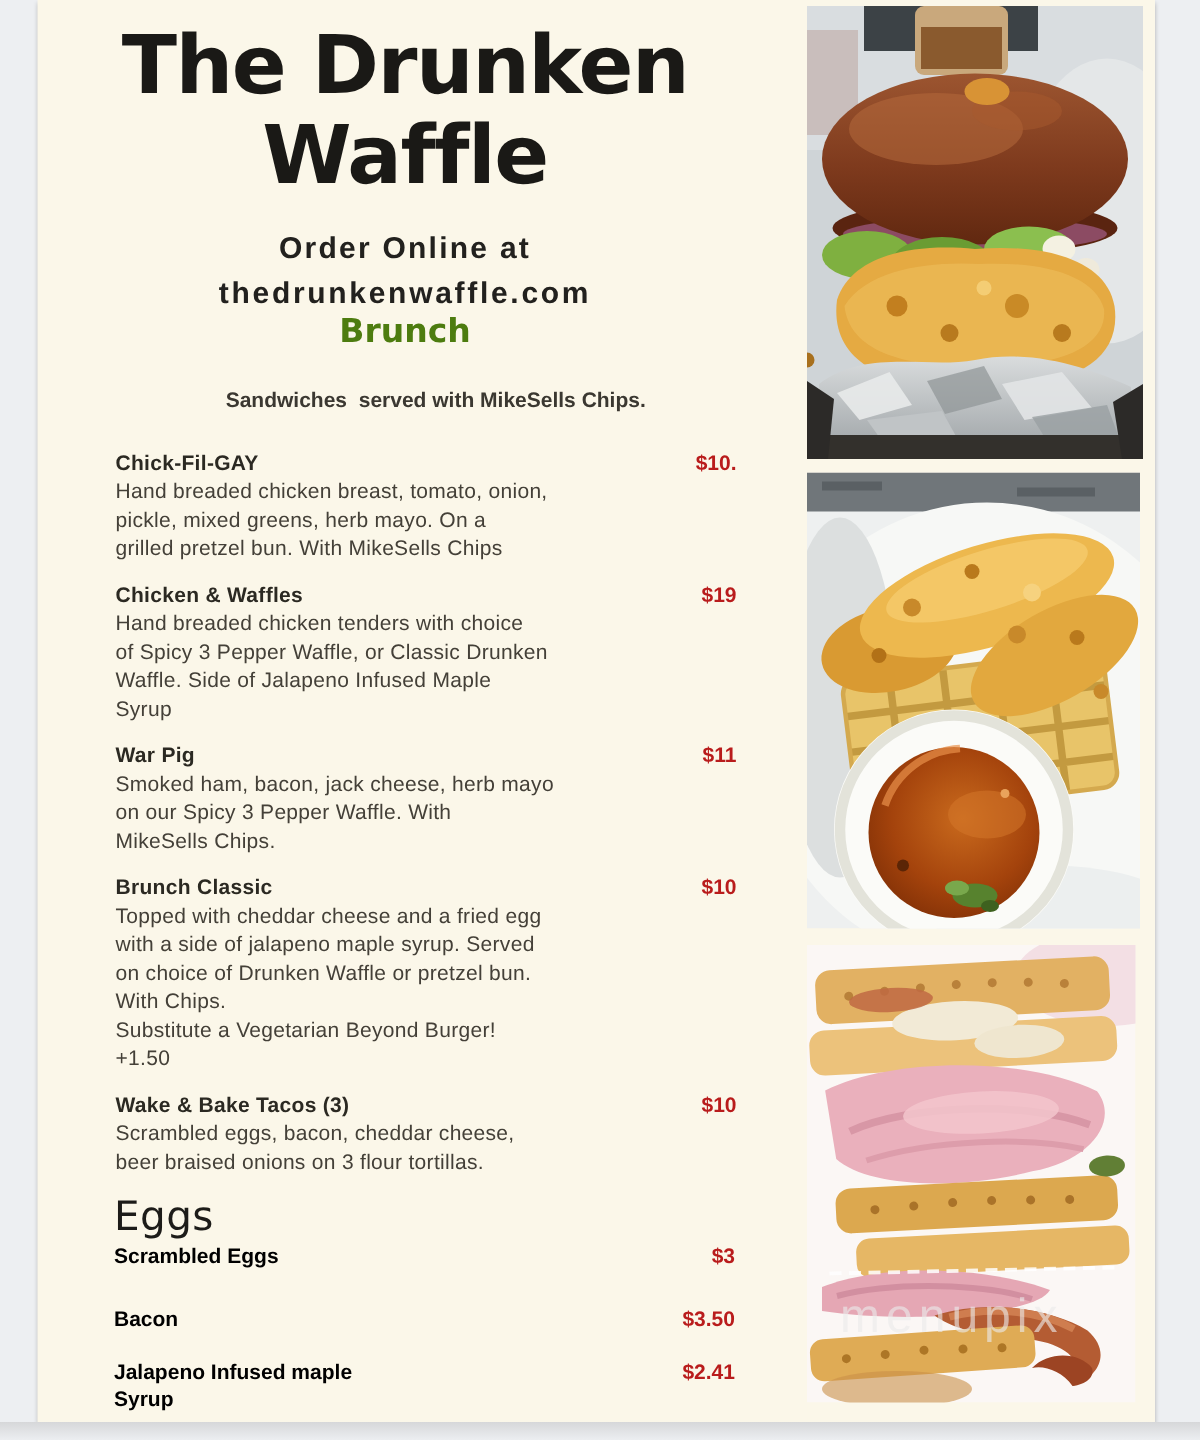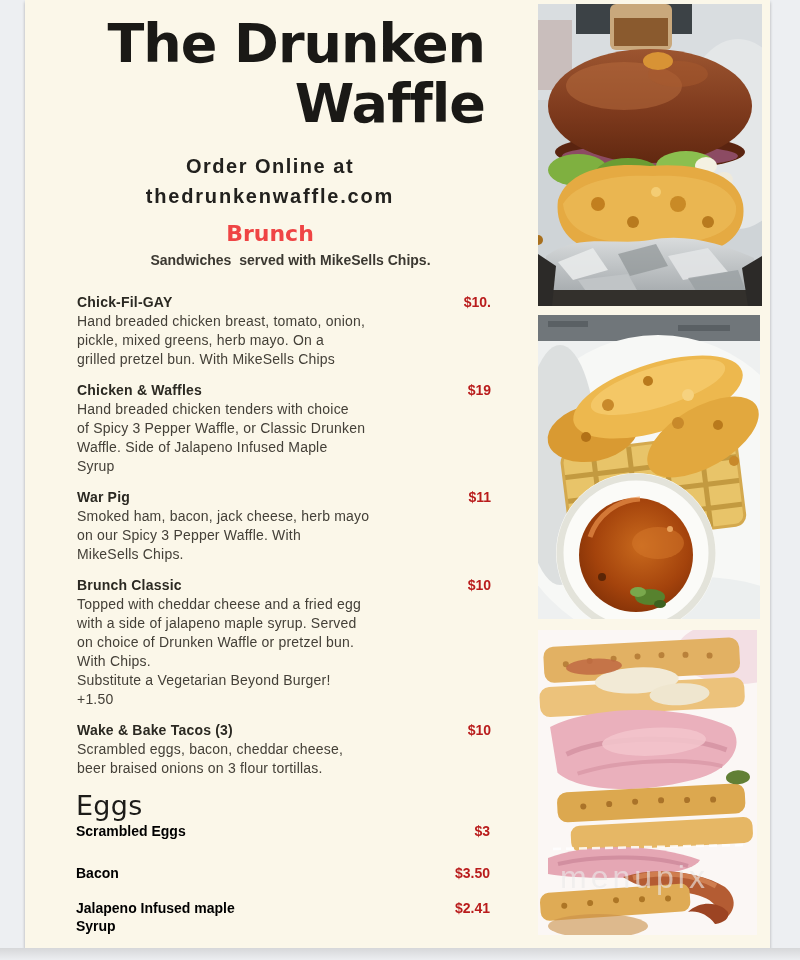--- a/index.html
+++ b/index.html
@@ -10,42 +10,42 @@
     position:relative;
   }
   .card {
     position:absolute; left:25px; top:0; width:745px; height:948px;
     background:#fbf7e9;
     box-shadow:0 2px 3px rgba(0,0,0,.28);
   }
   .textcol { position:absolute; left:0; top:0; width:490px; }
 
   .title {
-    margin-top:14px; text-align:right;
+    margin-top:14px; text-align:center;
     font-family:"DejaVu Sans", sans-serif;
     font-weight:700; font-size:54px; line-height:60px;
     letter-spacing:-1px; color:#1a1916;
     padding:0 30px;
   }
   .order-line1 {
     margin-top:20px; text-align:center;
     font-size:20px; line-height:24px; font-weight:600;
     letter-spacing:1.5px; color:#22211e;
   }
   .order-line2 {
     margin-top:6px; text-align:center;
     font-size:20px; line-height:24px; font-weight:600;
     letter-spacing:1.8px; color:#22211e;
   }
   .brunch {
-    margin-top:12px; text-align:center;
+    margin-top:0; text-align:center;
     font-family:"DejaVu Sans", sans-serif;
-    font-size:22px; line-height:28px; font-weight:600; color:#ef4444;
-  }
-  .note1 { margin-top:4px; text-align:center; font-size:14px; line-height:17px;
+    font-size:22px; line-height:28px; font-weight:600; color:#4d7c0f;
+  }
+  .note1 { margin-top:22px; text-align:center; font-size:14px; line-height:17px;
     font-weight:600; color:#3b3831; white-space:pre-wrap;padding-left:41px; }
   .note2 { margin-top:2px; text-align:center; font-size:14px; line-height:17px;
     font-weight:600; color:#3b3831; }
 
   .items { margin:24px 0 0 52px; width:414px; }
   .item { position:relative; margin-bottom:12px; }
   .item-name { font-size:14px; line-height:18px; font-weight:700; color:#2b2922;
     letter-spacing:.2px; }
   .item-desc { margin-top:1px; font-size:14px; line-height:19px; font-weight:400;
     color:#444038; letter-spacing:.2px; white-space:pre-line; width:360px; }

